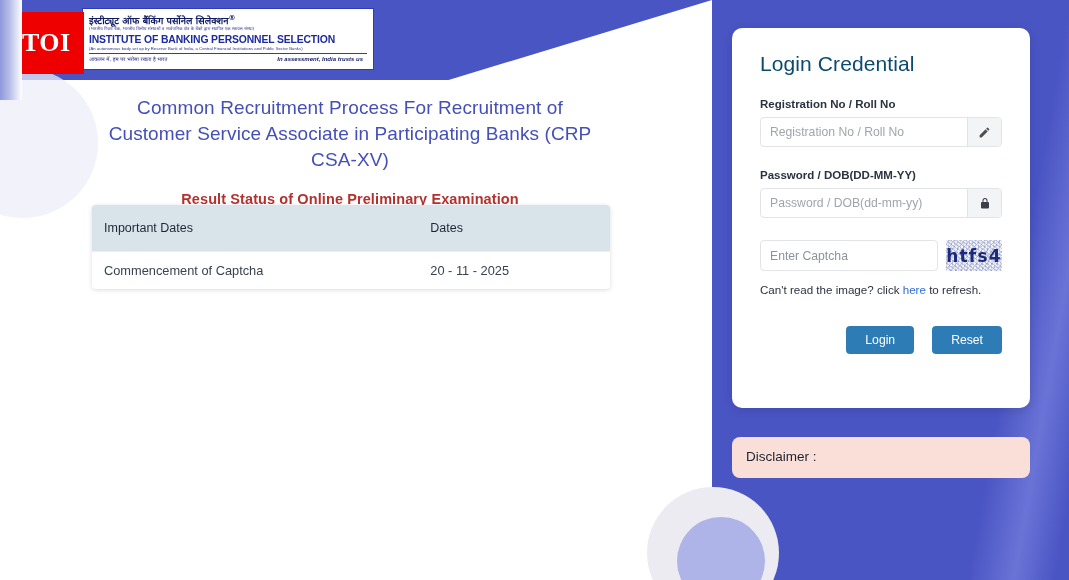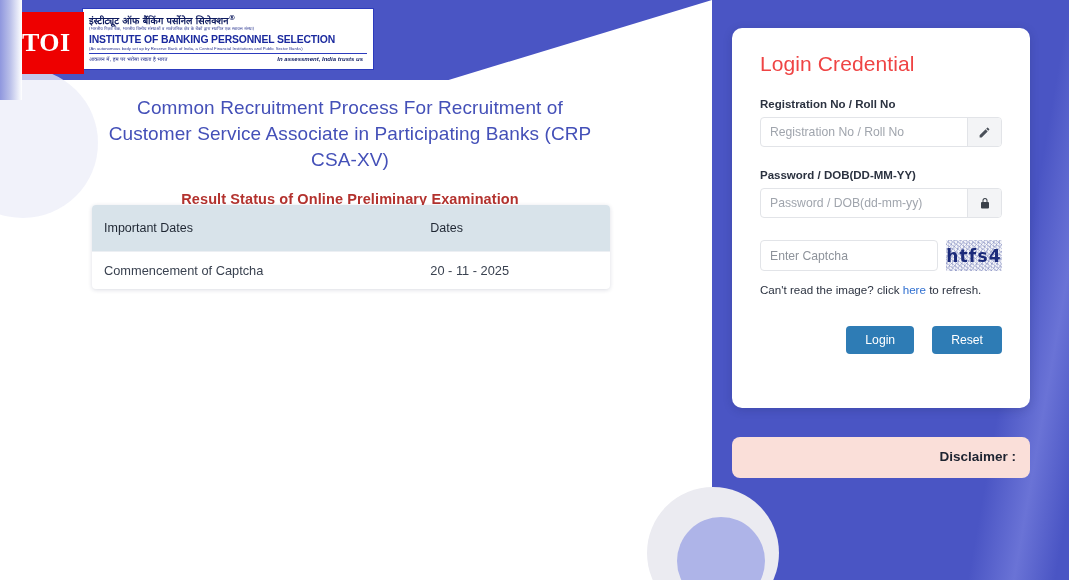--- a/index.html
+++ b/index.html
@@ -165,21 +165,21 @@
   .login-card {
     position: absolute; left: 732px; top: 28px;
     width: 298px; height: 380px;
     background: #ffffff;
     border-radius: 10px;
     box-shadow: 0 2px 10px rgba(20,25,70,.18);
     padding: 24px 28px;
     z-index: 6;
   }
   .login-title {
-    font-size: 21px; font-weight: 400; color: #ef4444;
+    font-size: 21px; font-weight: 400; color: #0c4a6e;
     letter-spacing: .1px;
   }
   .field-label {
     margin-top: 22px;
     font-size: 11.5px; font-weight: 700; color: #2b3240;
   }
   .input-row {
     margin-top: 7px;
     display: flex;
     border: 1px solid #e2e4e8;
@@ -261,21 +261,21 @@
   
   .disclaimer {
     position: absolute; left: 732px; top: 437px;
     width: 298px;
     background: #fadfd9;
     border-radius: 8px;
     padding: 12px 14px 14px;
     z-index: 6;
   }
   .disclaimer-title {
-    font-size: 13.5px; color: #1d2330; font-weight: 700; text-align: right;
+    font-size: 13.5px; color: #1d2330; font-weight: 400;
   }
   .disclaimer-body {
     margin-top: 10px;
     font-size: 10.8px; color: #24292f;
     line-height: 15px;
     text-align: justify;
   }
 </style>
 </head>
 <body>

